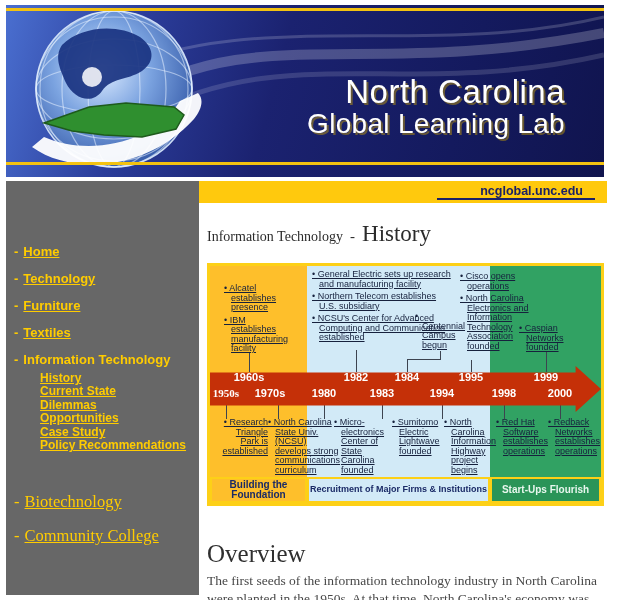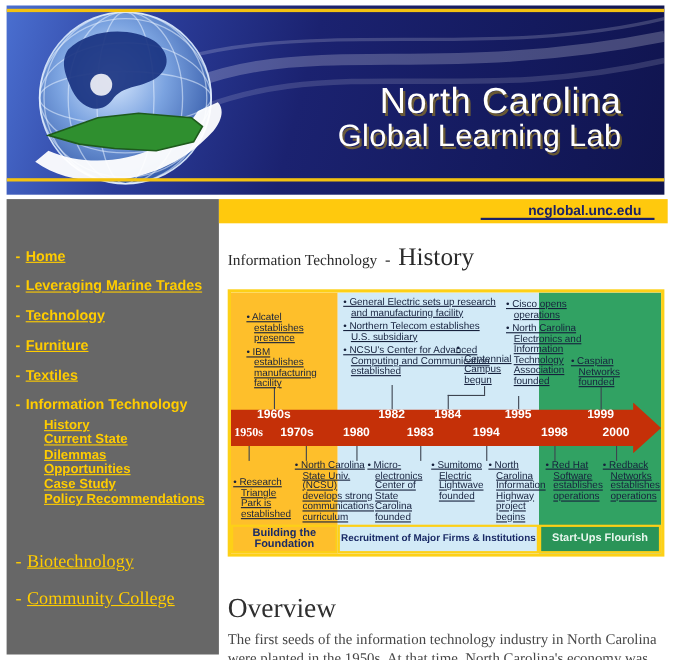--- a/index.html
+++ b/index.html
@@ -15,21 +15,21 @@
     text-shadow:2px 2px 0 rgba(206,164,0,.45);line-height:1;}
   .banner-title .t1{font-size:33px;letter-spacing:.5px;}
   .banner-title .t2{font-size:28px;margin-top:2px;letter-spacing:.3px;}
   
   .content-row{display:flex;margin-top:4px;}
   .urlbar{position:relative;height:22px;background:#ffc90d;margin-right:12px;}
   .urlbar .url-text{position:absolute;right:24px;top:3px;font-weight:bold;font-size:12.5px;color:#1b2166;}
   .urlbar .url-line{position:absolute;right:12px;bottom:3px;width:158px;height:2px;background:#1b2166;}
   
   .sidebar{margin-left:6px;width:193px;min-width:193px;background:#676767;height:414px;
-    box-sizing:border-box;padding:44px 4px 0 8px;}
+    box-sizing:border-box;padding:63px 4px 0 8px;}
   .nav-item{margin-bottom:12px;font-weight:bold;font-size:13px;color:#ffcc00;white-space:nowrap;}
   .nav-item .dash{margin-right:5px;}
   .nav-link{color:#ffcc00;text-decoration:underline;cursor:pointer;}
   .nav-link.plain{text-decoration:none;cursor:default;}
   .subnav{margin:-7px 0 12px 26px;}
   .sub-link{display:block;color:#ffcc00;font-weight:bold;font-size:12px;line-height:1.04;
     margin-bottom:1px;text-decoration:underline;cursor:pointer;white-space:nowrap;}
   .nav-item.serif{font-family:"Liberation Serif",serif;font-weight:400;font-size:16.5px;}
   .nav-item.big-gap{margin-top:40px;}
   .nav-item.med-gap{margin-top:14px;}
@@ -95,21 +95,20 @@
   </svg>
   <div class="banner-title">
     <div class="t1">North Carolina</div>
     <div class="t2">Global Learning Lab</div>
   </div>
 </div>
 
 <div class="content-row">
   <aside class="sidebar" id="sidebar-nav">
       <div class="nav-item"><span class="dash">-</span><a class="nav-link">Home</a></div>
-      <div class="nav-item"><span class="dash">-</span><a class="nav-link">Leveraging Marine Trades</a></div>
       <div class="nav-item"><span class="dash">-</span><a class="nav-link">Technology</a></div>
       <div class="nav-item"><span class="dash">-</span><a class="nav-link">Furniture</a></div>
       <div class="nav-item"><span class="dash">-</span><a class="nav-link">Textiles</a></div>
       <div class="nav-item"><span class="dash">-</span><a class="nav-link plain">Information Technology</a></div>
       <div class="subnav">
         <a class="sub-link">History</a>
         <a class="sub-link">Current State</a>
         <a class="sub-link">Dilemmas</a>
         <a class="sub-link">Opportunities</a>
         <a class="sub-link">Case Study</a>
@@ -169,21 +168,21 @@
           <div class="tl-year" style="left: 261px; top: 106px;">1995</div>
           <div class="tl-evt" style="left: 250px; width: 72px; top: 6px;">
             <div class="tl-li">• Cisco opens operations</div>
             <div class="tl-li">• North Carolina Electronics and Information Technology Association founded</div>
           </div>
           <div class="tl-year" style="left: 336px; top: 106px;">1999</div>
           <div class="tl-evt" style="left: 309px; width: 62px; top: 58px;">
             <div class="tl-li">• Caspian Networks founded</div>
           </div>
           <div class="tl-year" style="left: 16px; top: 122px; font-family: Liberation Serif, serif;">1950s</div>
-          <div class="tl-evt" style="left: 2px; width: 56px; top: 168px;">
+          <div class="tl-evt" style="left: 2px; width: 56px; top: 152px; text-align: right;">
             <div class="tl-li">• Research Triangle Park is established</div>
           </div>
           <div class="tl-year" style="left: 60px; top: 122px;">1970s</div>
           <div class="tl-evt" style="left: 58px; width: 74px; top: 152px;">
             <div class="tl-li">• North Carolina State Univ. (NCSU) develops strong communications curriculum</div>
           </div>
           <div class="tl-year" style="left: 114px; top: 122px;">1980</div>
           <div class="tl-evt" style="left: 124px; width: 58px; top: 152px;">
             <div class="tl-li">• Micro-electronics Center of State Carolina founded</div>
           </div>

